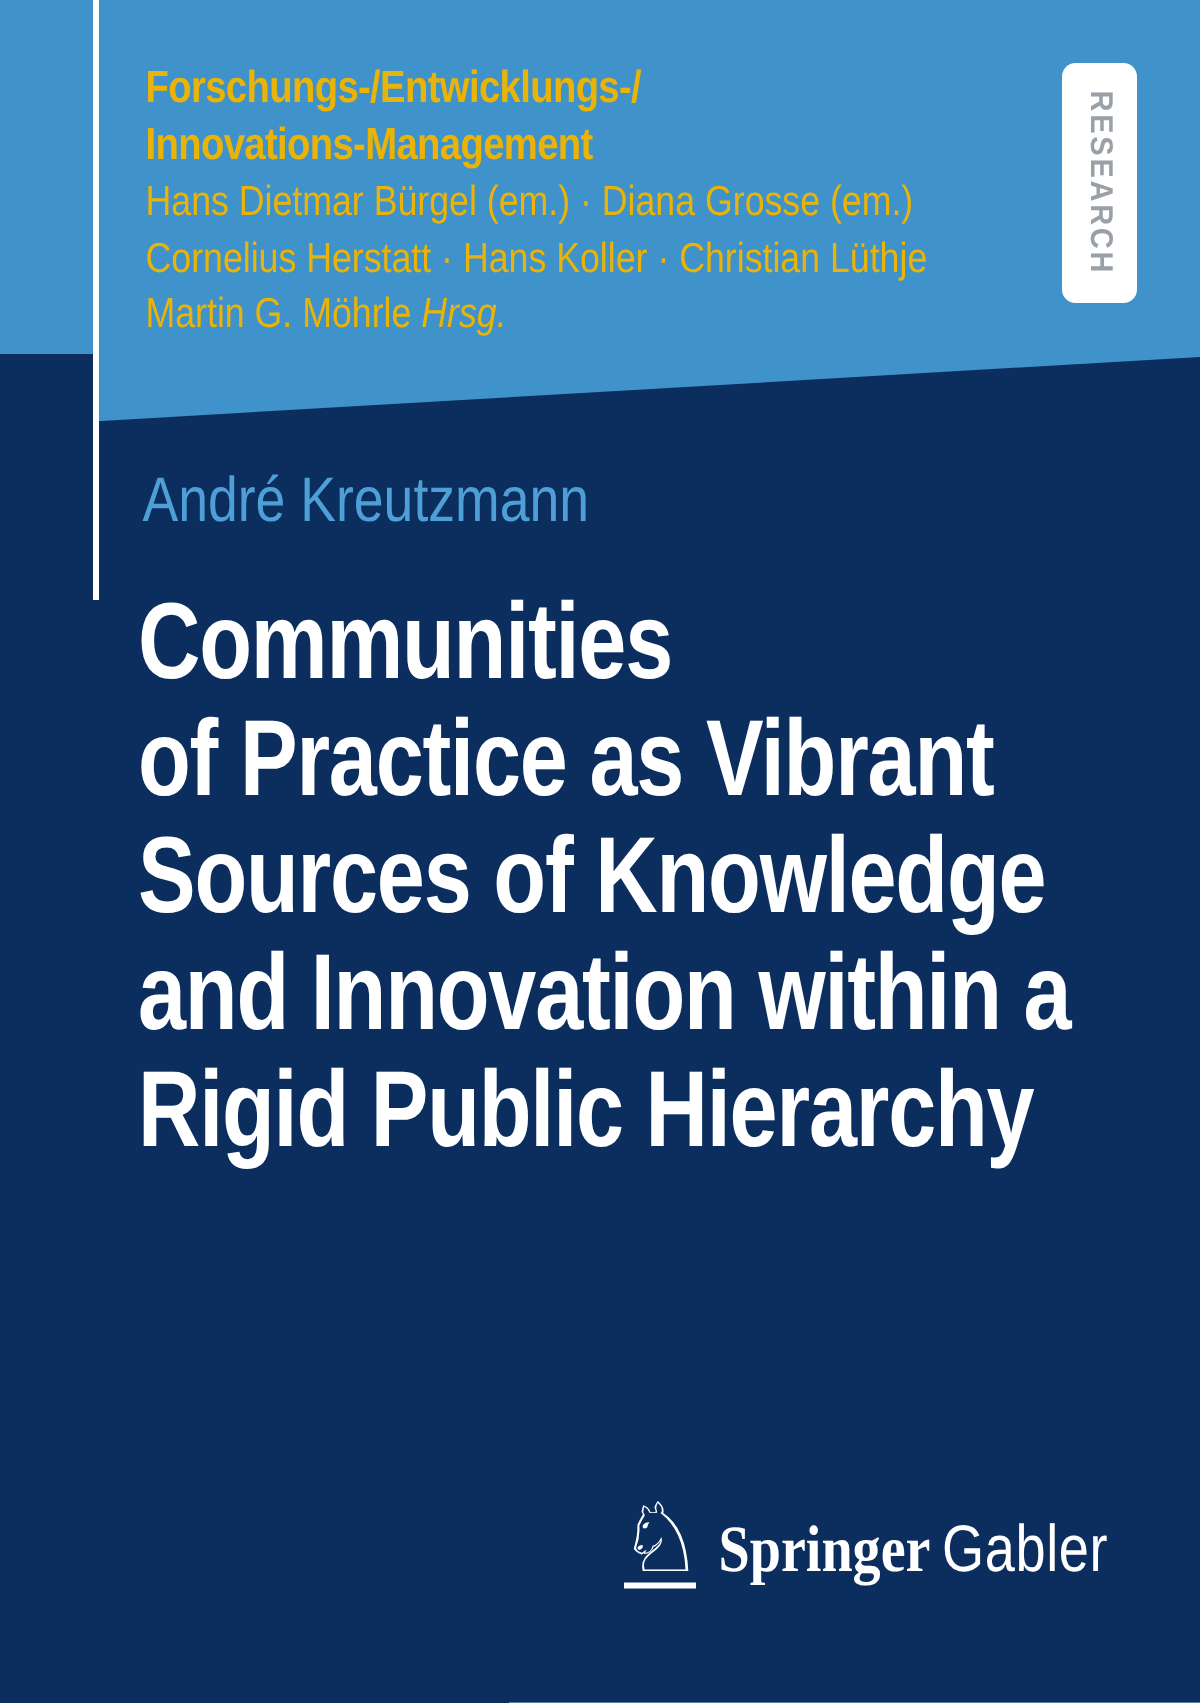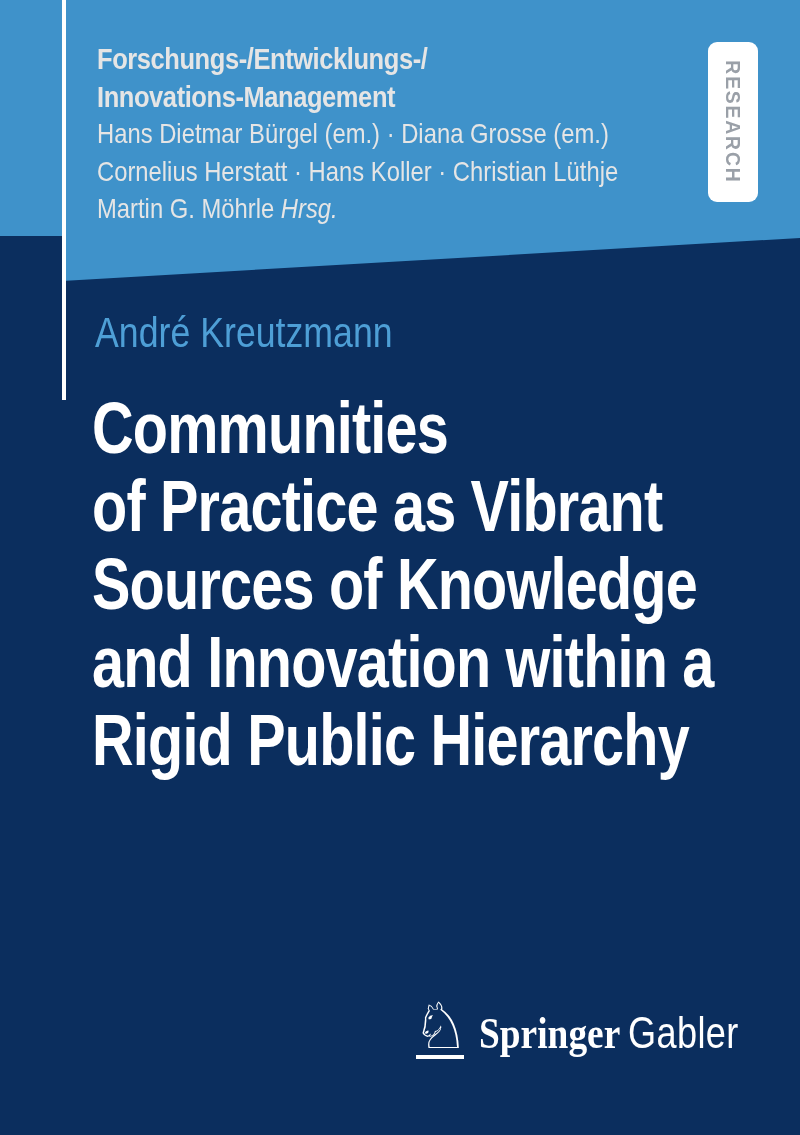--- a/index.html
+++ b/index.html
@@ -55,21 +55,21 @@
     font-size: 21px;
     letter-spacing: 2px;
     color: #9aa0a8;
     transform: scaleY(0.92);
   }
 
   
   .series-block {
     position: absolute;
     left: 97px; top: 40px;
-    color: #e5e5e5;
+    color: #eab308;
   }
   .series-title {
     font-weight: bold;
     font-size: 30px;
     line-height: 37.5px;
     letter-spacing: -0.5px;
     transform: scaleX(0.85);
     transform-origin: left top;
     white-space: nowrap;
   }

